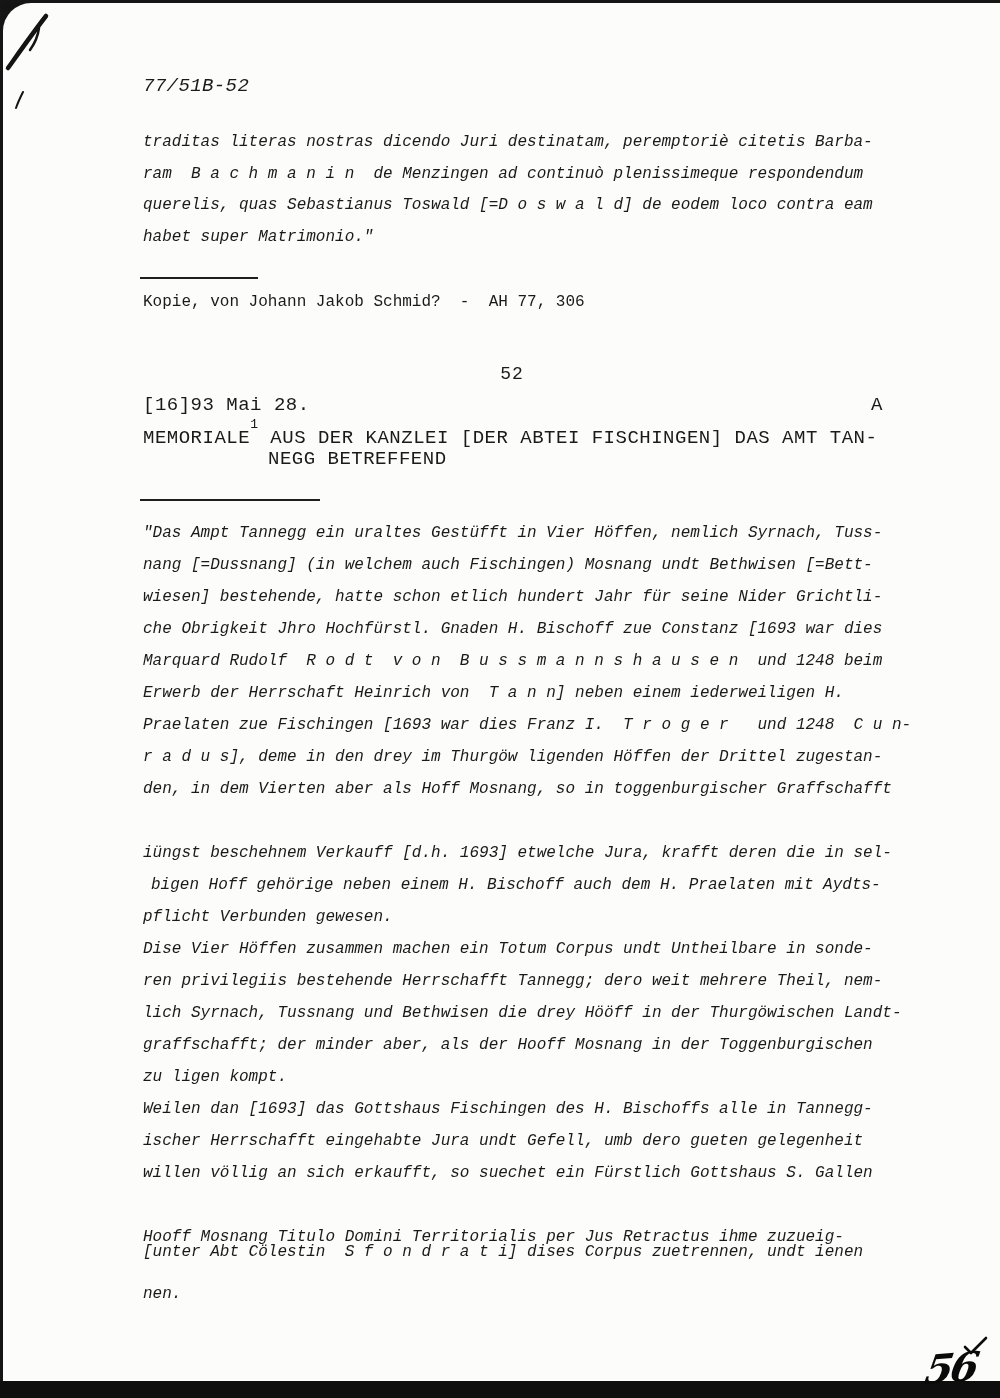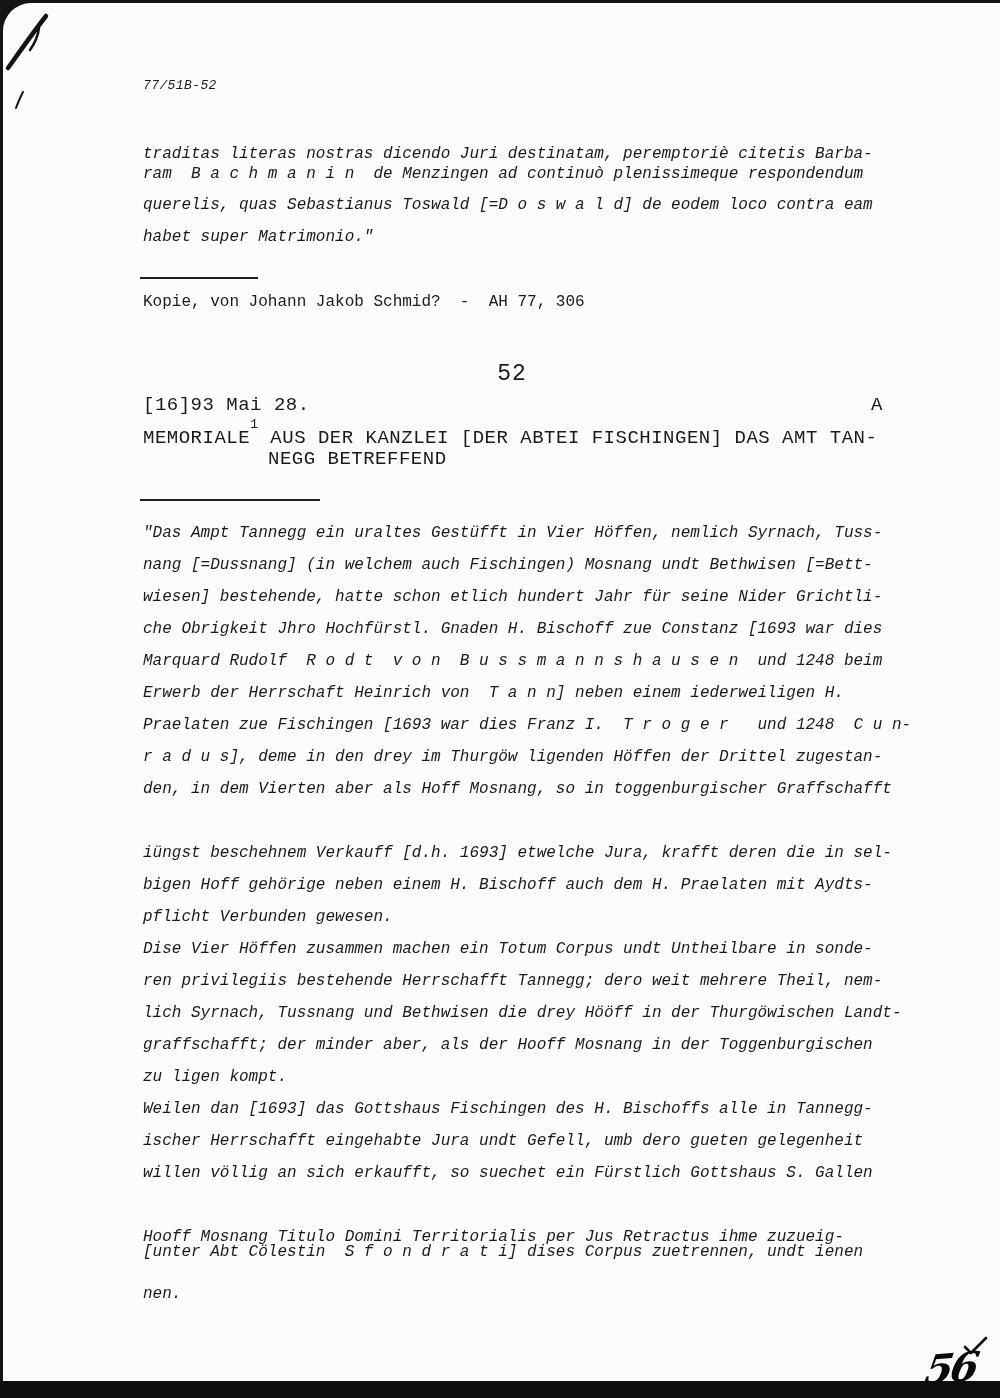--- a/index.html
+++ b/index.html
@@ -21,23 +21,23 @@
   .pen-marks   { position:absolute; left:2px; top:6px; z-index:5; }
 
   
   .tline {
     position:absolute; left:143px;
     white-space:pre;
     font-size:16px; line-height:32px;
   }
   .it { font-style:italic; }
   .big { font-size:19px; letter-spacing:0.5px; line-height:26px; }
-  .ref { font-size:13px; letter-spacing:0.4px; font-style:italic; }
+  .ref { font-size:19px; letter-spacing:0.4px; font-style:italic; }
   .num52 { position:absolute; left:140px; top:360px; width:744px; text-align:center;
-           font-size:23px; line-height:28px; letter-spacing:1px; }
+           font-size:18px; line-height:28px; letter-spacing:1px; }
   .rule { position:absolute; height:2px; background:#1e1e1e; }
   sup.fn { font-size:13px; position:relative; top:-8px; font-style:normal; }
 
   
   .hw-check { position:absolute; left:962px; top:1336px; z-index:6; }
   .hw-num {
     position:absolute; left:926px; top:1344px; z-index:6;
     font-family:"DejaVu Serif","Liberation Serif",serif;
     font-style:italic; font-weight:bold;
     font-size:40px; letter-spacing:-3px;
@@ -57,21 +57,21 @@
   <div class="edge-bottom"></div>
 
   <svg class="pen-marks" width="60" height="110">
     <path d="M 6 62 C 16 48, 30 28, 44 10" stroke="#141414" stroke-width="4.5" fill="none" stroke-linecap="round"></path>
     <path d="M 28 44 C 33 37, 36 30, 37 22" stroke="#141414" stroke-width="2.5" fill="none" stroke-linecap="round"></path>
     <path d="M 14 102 C 16 96, 18 92, 21 86" stroke="#141414" stroke-width="2" fill="none" stroke-linecap="round"></path>
   </svg>
 
   <div class="tline ref" style="top:70px;">77/51B-52</div>
 
-  <div class="tline it" style="top:126px;margin-top:12px;">traditas literas nostras dicendo Juri destinatam, peremptoriè citetis Barba-</div>
+  <div class="tline it" style="top:126px;">traditas literas nostras dicendo Juri destinatam, peremptoriè citetis Barba-</div>
   <div class="tline it" style="top:158px;">ram  B a c h m a n i n  de Menzingen ad continuò plenissimeque respondendum</div>
   <div class="tline it" style="top:189px;">querelis, quas Sebastianus Toswald [=D o s w a l d] de eodem loco contra eam</div>
   <div class="tline it" style="top:221px;">habet super Matrimonio."</div>
 
   <div class="rule" style="top:277px; left:140px; width:118px;"></div>
   <div class="tline" style="top:288px; line-height:28px;">Kopie, von Johann Jakob Schmid?  -  AH 77, 306</div>
 
   <div class="num52">52</div>
 
   <div class="tline big" style="top:392px;">[16]93 Mai 28.</div>
@@ -85,21 +85,21 @@
   <div class="tline it" style="top:517px;">"Das Ampt Tannegg ein uraltes Gestüfft in Vier Höffen, nemlich Syrnach, Tuss-</div>
   <div class="tline it" style="top:549px;">nang [=Dussnang] (in welchem auch Fischingen) Mosnang undt Bethwisen [=Bett-</div>
   <div class="tline it" style="top:581px;">wiesen] bestehende, hatte schon etlich hundert Jahr für seine Nider Grichtli-</div>
   <div class="tline it" style="top:613px;">che Obrigkeit Jhro Hochfürstl. Gnaden H. Bischoff zue Constanz [1693 war dies</div>
   <div class="tline it" style="top:645px;">Marquard Rudolf  R o d t  v o n  B u s s m a n n s h a u s e n  und 1248 beim</div>
   <div class="tline it" style="top:677px;">Erwerb der Herrschaft Heinrich von  T a n n] neben einem iederweiligen H.</div>
   <div class="tline it" style="top:709px;">Praelaten zue Fischingen [1693 war dies Franz I.  T r o g e r   und 1248  C u n-</div>
   <div class="tline it" style="top:741px;">r a d u s], deme in den drey im Thurgöw ligenden Höffen der Drittel zugestan-</div>
   <div class="tline it" style="top:773px;">den, in dem Vierten aber als Hoff Mosnang, so in toggenburgischer Graffschafft</div>
   <div class="tline it" style="top:837px;">iüngst beschehnem Verkauff [d.h. 1693] etwelche Jura, krafft deren die in sel-</div>
-  <div class="tline it" style="top:869px;">bigen Hoff gehörige neben einem H. Bischoff auch dem H. Praelaten mit Aydts-</div>
+  <div class="tline it" style="top:869px;margin-left:8px;">bigen Hoff gehörige neben einem H. Bischoff auch dem H. Praelaten mit Aydts-</div>
   <div class="tline it" style="top:901px;">pflicht Verbunden gewesen.</div>
   <div class="tline it" style="top:933px;">Dise Vier Höffen zusammen machen ein Totum Corpus undt Untheilbare in sonde-</div>
   <div class="tline it" style="top:965px;">ren privilegiis bestehende Herrschafft Tannegg; dero weit mehrere Theil, nem-</div>
   <div class="tline it" style="top:997px;">lich Syrnach, Tussnang und Bethwisen die drey Hööff in der Thurgöwischen Landt-</div>
   <div class="tline it" style="top:1029px;">graffschafft; der minder aber, als der Hooff Mosnang in der Toggenburgischen</div>
   <div class="tline it" style="top:1061px;">zu ligen kompt.</div>
   <div class="tline it" style="top:1093px;">Weilen dan [1693] das Gottshaus Fischingen des H. Bischoffs alle in Tannegg-</div>
   <div class="tline it" style="top:1125px;text-align:right;">ischer Herrschafft eingehabte Jura undt Gefell, umb dero gueten gelegenheit</div>
   <div class="tline it" style="top:1157px;">willen völlig an sich erkaufft, so suechet ein Fürstlich Gottshaus S. Gallen</div>
   <div class="tline it" style="top:1236px;">[unter Abt Cölestin  S f o n d r a t i] dises Corpus zuetrennen, undt ienen</div>

